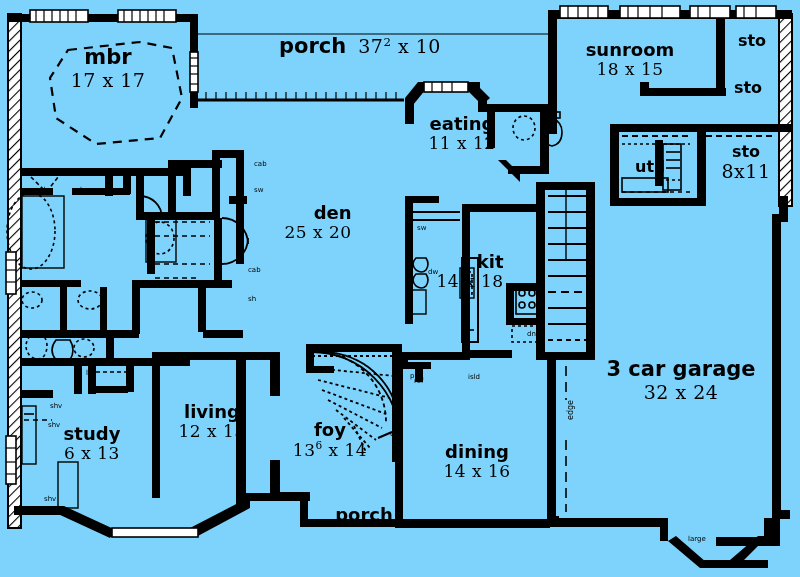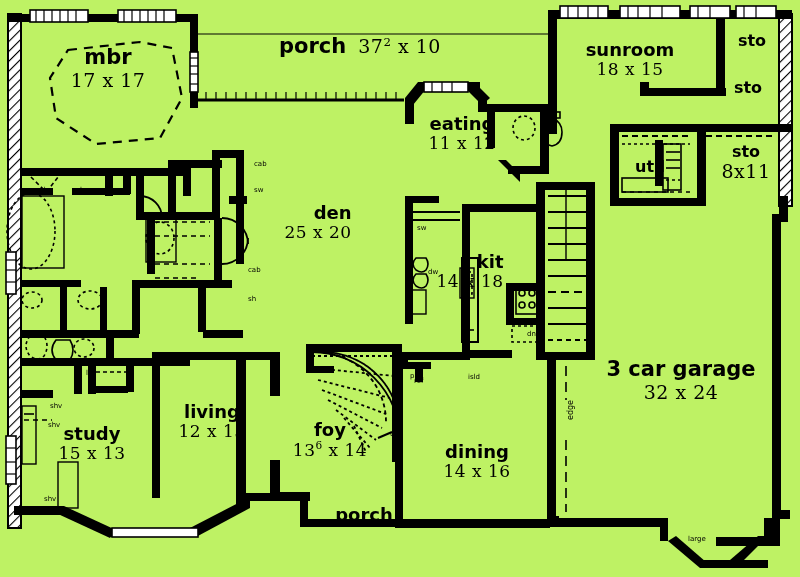--- a/index.html
+++ b/index.html
@@ -7,21 +7,21 @@
     padding: 0;
     background: #ffffff;
   }
   body {
     font-family: "DejaVu Sans", sans-serif;
   }
   #floorplan-root {
     position: relative;
     width: 800px;
     height: 577px;
-    background: #bef264;
+    background: #7dd3fc;
     overflow: hidden;
   }
   #plan-svg {
     position: absolute;
     left: 0;
     top: 0;
     width: 800px;
     height: 577px;
   }
   .room-label {
@@ -478,21 +478,21 @@
       <div class="room-label sz-md" style="left: 470px; top: 272px; transform: translate(-50%, -50%); text-align: right;">
         <span class="room-name">kit</span>
         <span class="room-dims">14 x 18</span>
       </div>
       <div class="room-label sz-lg" style="left: 681px; top: 380px; transform: translate(-50%, -50%);">
         <span class="room-name">3 car garage</span>
         <span class="room-dims">32 x 24</span>
       </div>
       <div class="room-label sz-md" style="left: 92px; top: 444px; transform: translate(-50%, -50%);">
         <span class="room-name">study</span>
-        <span class="room-dims">15 x 13</span>
+        <span class="room-dims">6 x 13</span>
       </div>
       <div class="room-label sz-md" style="left: 212px; top: 422px; transform: translate(-50%, -50%);">
         <span class="room-name">living</span>
         <span class="room-dims">12 x 15</span>
       </div>
       <div class="room-label sz-md" style="left: 477px; top: 462px; transform: translate(-50%, -50%);">
         <span class="room-name">dining</span>
         <span class="room-dims">14 x 16</span>
       </div>
       <div class="room-label sz-md" style="left: 364px; top: 515px; transform: translate(-50%, -50%);">

